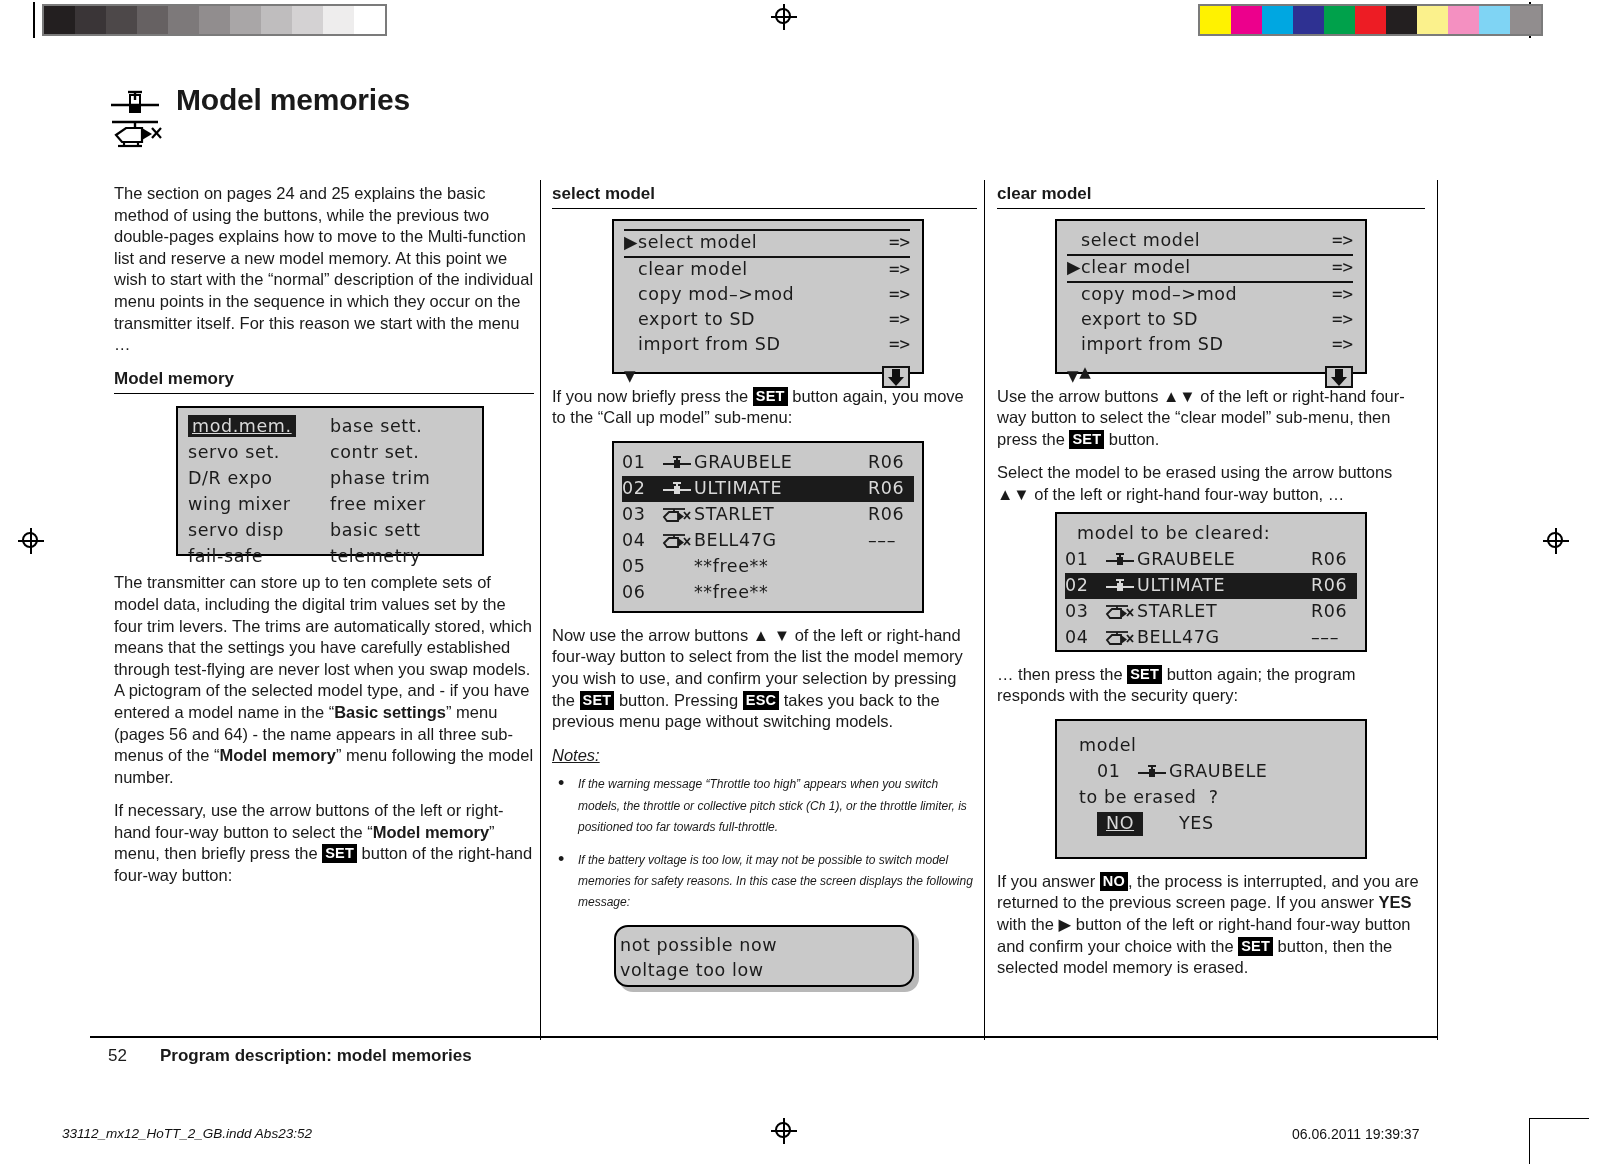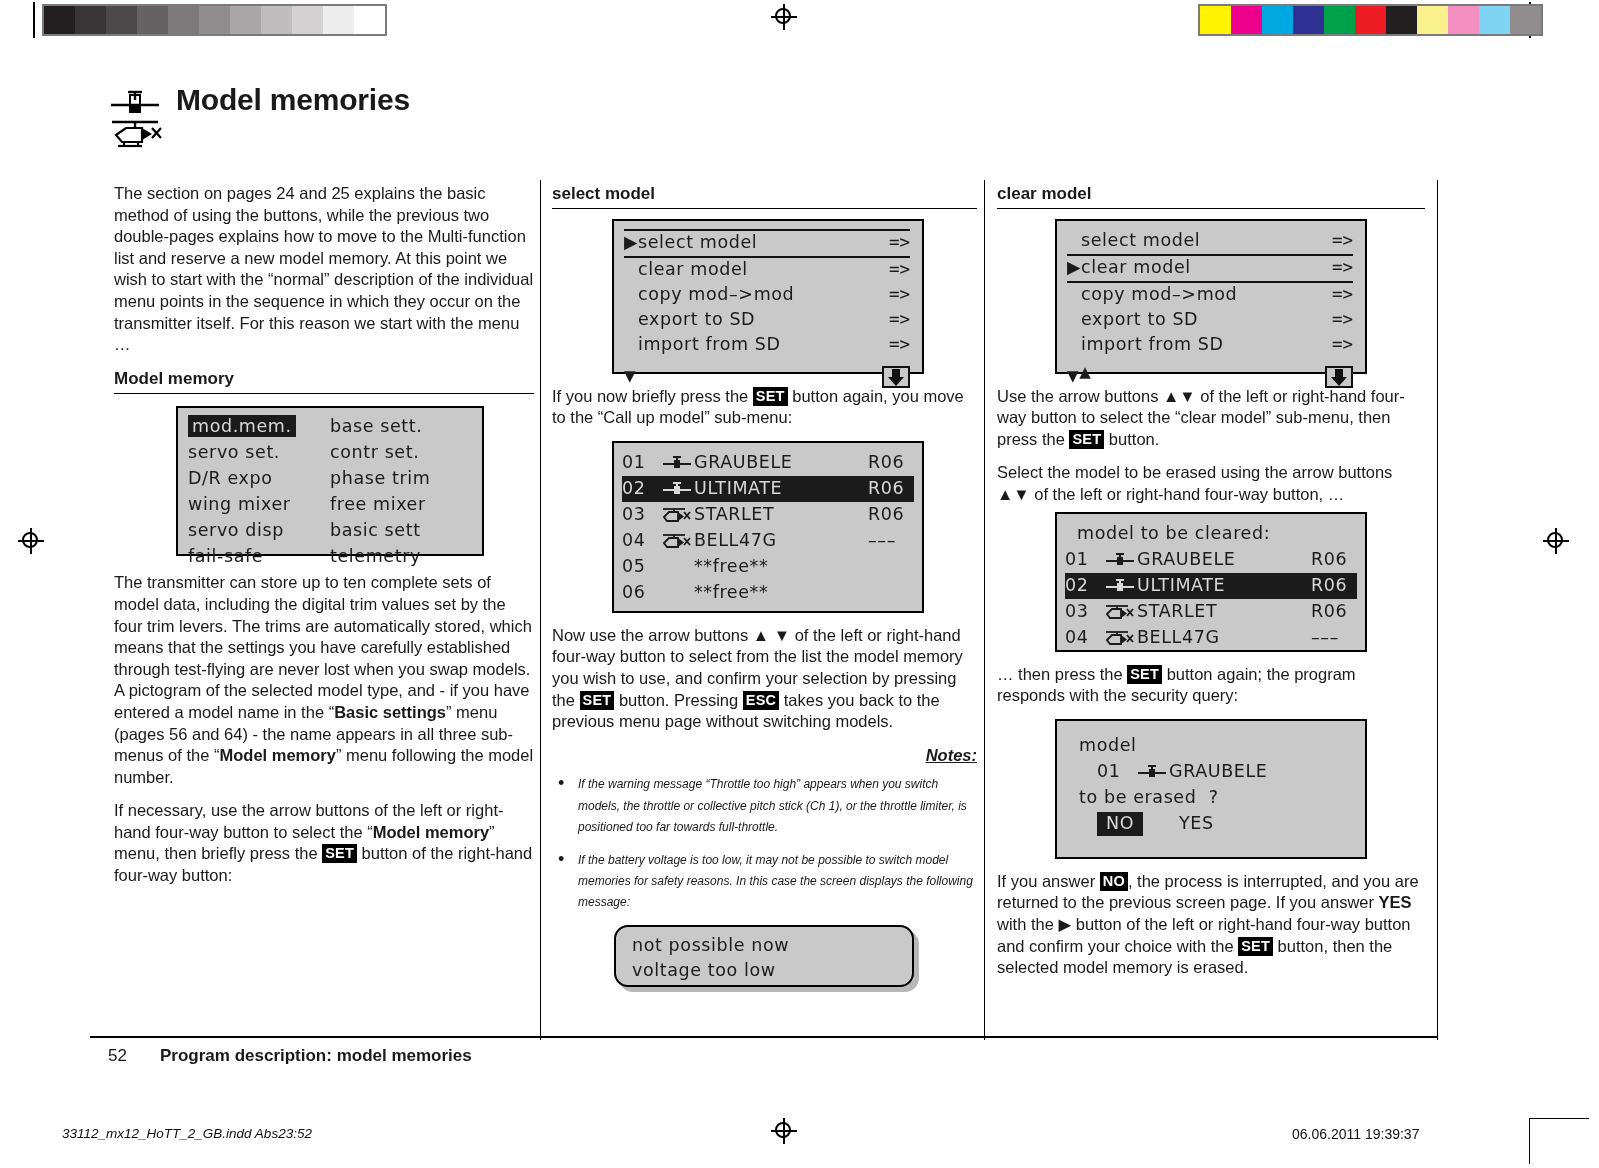--- a/index.html
+++ b/index.html
@@ -61,41 +61,41 @@
   b.inl { font-weight:bold; }
 
   
   .key {
     display:inline-block; background:#000; color:#fff;
     font-weight:bold; font-size:14.5px; line-height:17px;
     padding:1px 3px 1px 3px; vertical-align:1px; letter-spacing:0.2px;
   }
 
   
-  .notes-title { font-style:italic; font-weight:bold; text-decoration:underline; margin:2px 0 8px 0; font-size:16.5px;text-align:right;}
+  .notes-title { font-style:italic; font-weight:normal; text-decoration:underline; margin:2px 0 8px 0; font-size:16.5px;}
   ul.notes { margin:0; padding:0; list-style:none; }
   ul.notes li { position:relative; padding-left:26px; margin-bottom:11px; font-style:italic; font-size:12px; line-height:21.4px; }
   ul.notes li::before { content:"\2022"; position:absolute; left:6px; top:-1px; font-size:18px; font-style:normal; }
 
   
   .lcd {
     background:#c9c9c9;
     border:2px solid #000;
     box-sizing:border-box;
     font-family:"DejaVu Sans", sans-serif;
     font-size:17.5px;
     color:#1b1b1b;
     letter-spacing:0.6px;
     position:relative;
   }
   .lcd-inner { padding:10px 14px; }
   .lcd-row { display:flex; align-items:center; height:25px; white-space:pre; }
   .lcd-row .lbl { flex:1; }
   .lcd-row .arrw { font-family:"DejaVu Sans Mono", monospace; letter-spacing:0; }
-  .inv { background:#1b1b1b; color:#d8d8d8; }
+  .inv { background:#1b1b1b; color:#d8d8d8;text-decoration:underline; }
   .sel-line { border-top:2.5px solid #111; border-bottom:2.5px solid #111; }
   .cursor { display:inline-block; width:14px; }
 
   
   .lcd-grid { display:flex; }
   .lcd-grid .gcol { width:50%; }
   .lcd-grid .gcol div { height:26px; white-space:pre; }
 
   
   .pager { display:flex; align-items:flex-end; height:30px; }
@@ -314,21 +314,21 @@
 
   <p><span>Now use the arrow buttons </span><span>▲ ▼</span><span> of the left or right-hand four-way button to select from the list the model memory you wish to use, and confirm your selection by pressing the </span><span class="key">SET</span><span> button. Pressing </span><span class="key">ESC</span><span> takes you back to the previous menu page without switching models.</span></p>
 
   <div class="notes-title">Notes:</div>
   <ul class="notes" id="notes2">
       <li>If the warning message “Throttle too high” appears when you switch models, the throttle or collective pitch stick (Ch 1), or the throttle limiter, is positioned too far towards full-throttle.</li>
       <li>If the battery voltage is too low, it may not be possible to switch model memories for safety reasons. In this case the screen displays the following message:</li>
     </ul>
 
   <div class="lcd lcd-round" style="width:300px; height:62px; margin:6px 0 0 62px;">
-    <div class="lcd-inner" style="padding:7px 16px;">
+    <div class="lcd-inner" style="padding:7px 4px;">
       <div class="lcd-row" style="height:25px;">not possible now</div>
       <div class="lcd-row" style="height:25px;">voltage too low</div>
     </div>
   </div>
 </div>
 
 <div class="col col3">
   <div class="sec-head ul">clear model</div>
 
   <div class="lcd" style="width:312px; height:155px; margin:4px 0 12px 58px;">

